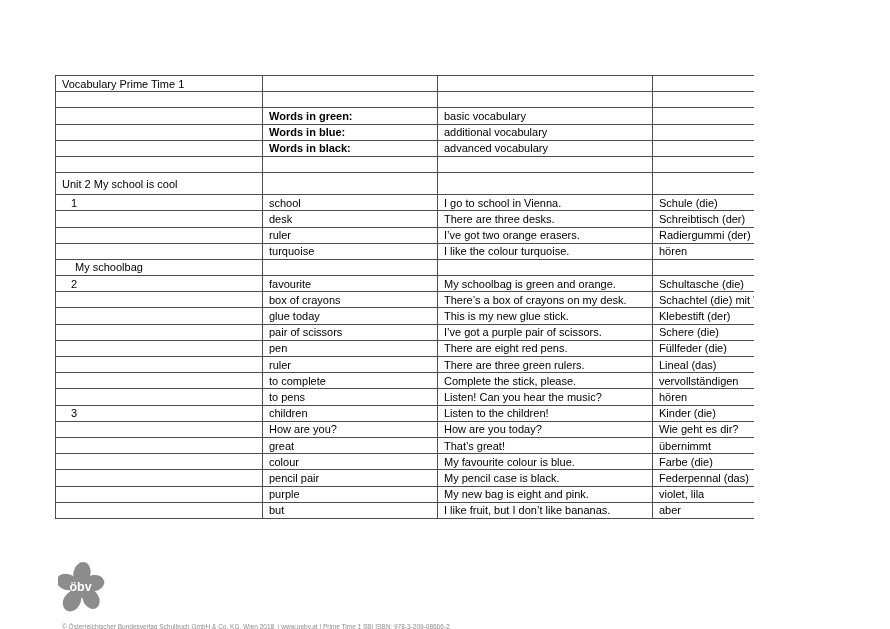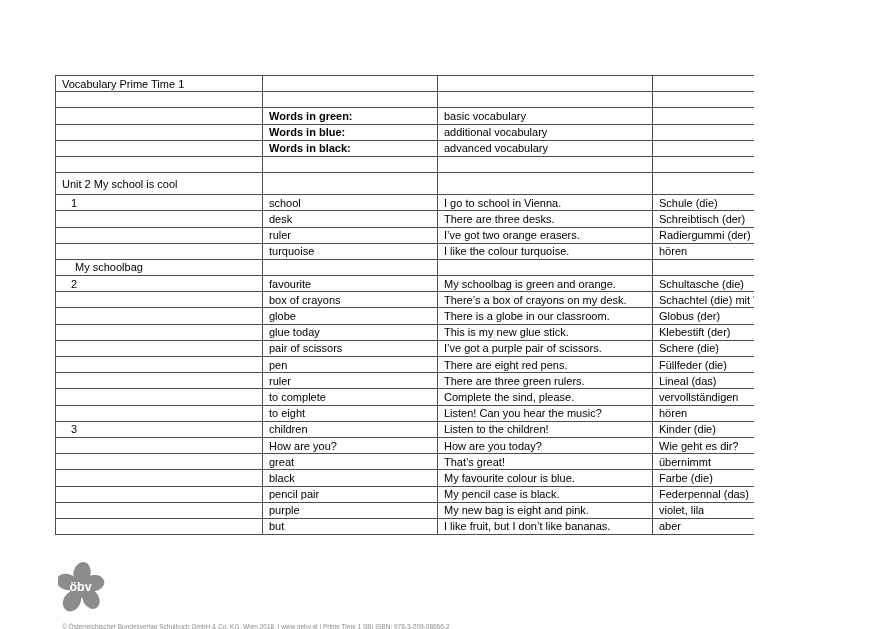--- a/index.html
+++ b/index.html
@@ -160,26 +160,20 @@
             <td class="col4">Schultasche (die)</td>
           </tr>
           <tr>
             <td class="col1"></td>
             <td class="col2 green">box of crayons</td>
             <td class="col3">There’s a box of crayons on my desk.</td>
             <td class="col4">Schachtel (die) mit Wachsmalkreiden</td>
           </tr>
           <tr>
             <td class="col1"></td>
-            <td class="col2 blue">globe</td>
-            <td class="col3">There is a globe in our classroom.</td>
-            <td class="col4">Globus (der)</td>
-          </tr>
-          <tr>
-            <td class="col1"></td>
             <td class="col2 green">glue today</td>
             <td class="col3">This is my new glue stick.</td>
             <td class="col4">Klebestift (der)</td>
           </tr>
           <tr>
             <td class="col1"></td>
             <td class="col2 green">pair of scissors</td>
             <td class="col3">I’ve got a purple pair of scissors.</td>
             <td class="col4">Schere (die)</td>
           </tr>
@@ -191,26 +185,26 @@
           </tr>
           <tr>
             <td class="col1"></td>
             <td class="col2 green">ruler</td>
             <td class="col3">There are three green rulers.</td>
             <td class="col4">Lineal (das)</td>
           </tr>
           <tr>
             <td class="col1"></td>
             <td class="col2 blue">to complete</td>
-            <td class="col3">Complete the sind, please.</td>
+            <td class="col3">Complete the stick, please.</td>
             <td class="col4">vervollständigen</td>
           </tr>
           <tr>
             <td class="col1"></td>
-            <td class="col2 green">to eight</td>
+            <td class="col2 green">to pens</td>
             <td class="col3">Listen! Can you hear the music?</td>
             <td class="col4">hören</td>
           </tr>
           <tr>
             <td class="col1 number">3</td>
             <td class="col2 green">children</td>
             <td class="col3">Listen to the children!</td>
             <td class="col4">Kinder (die)</td>
           </tr>
           <tr>
@@ -220,21 +214,21 @@
             <td class="col4">Wie geht es dir?</td>
           </tr>
           <tr>
             <td class="col1"></td>
             <td class="col2 green">great</td>
             <td class="col3">That’s great!</td>
             <td class="col4">übernimmt</td>
           </tr>
           <tr>
             <td class="col1"></td>
-            <td class="col2 green">black</td>
+            <td class="col2 green">colour</td>
             <td class="col3">My favourite colour is blue.</td>
             <td class="col4">Farbe (die)</td>
           </tr>
           <tr>
             <td class="col1"></td>
             <td class="col2 green">pencil pair</td>
             <td class="col3">My pencil case is black.</td>
             <td class="col4">Federpennal (das)</td>
           </tr>
           <tr>

